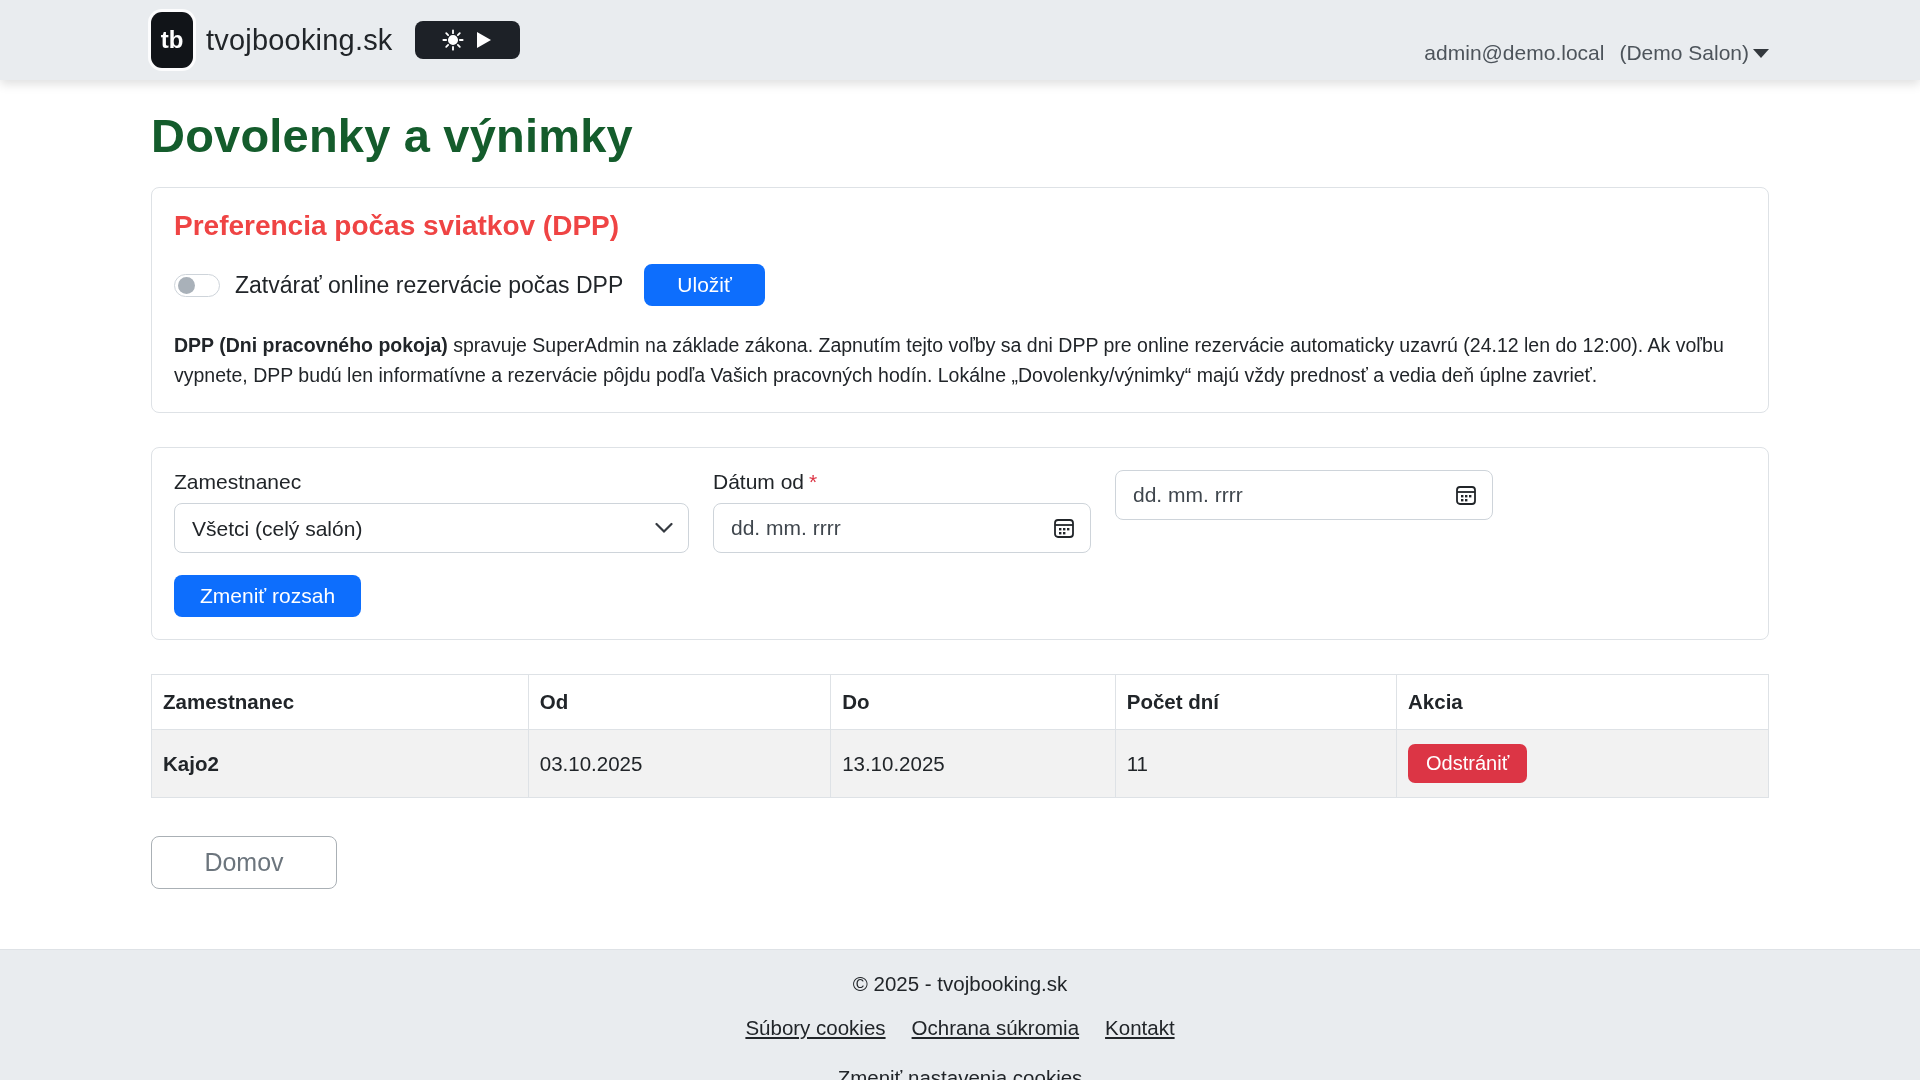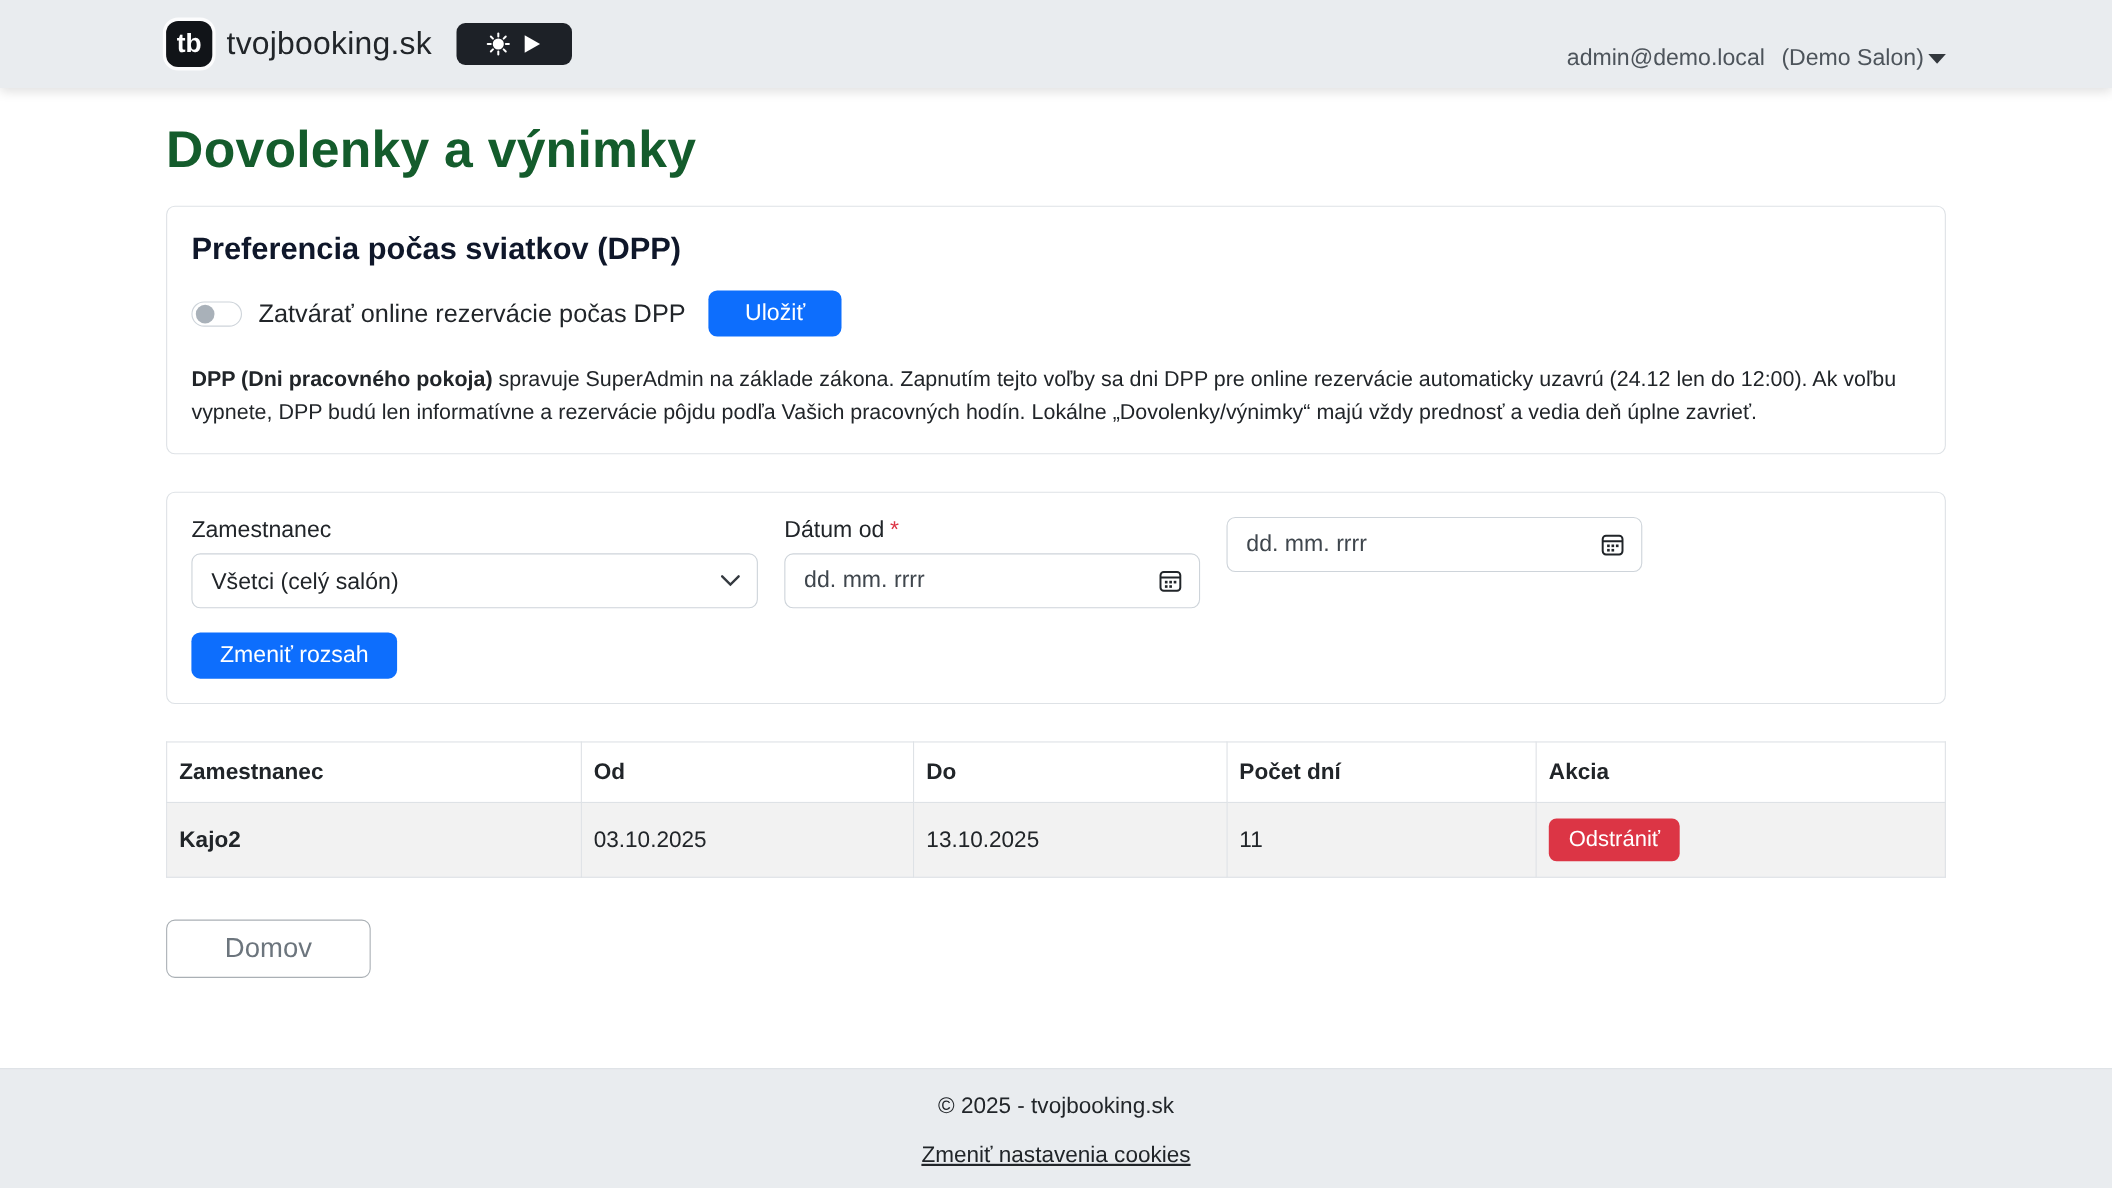--- a/index.html
+++ b/index.html
@@ -19,21 +19,21 @@
   .navbar {
     background: #e9ecef;
     height: 80px;
     box-shadow: 0 4px 10px rgba(0,0,0,0.13);
     position: relative;
     z-index: 5;
   }
   .navbar .container { height: 100%; display: flex; align-items: center; }
   .brand { display: flex; align-items: center; gap: 13px; cursor: pointer; text-decoration: none; color: #212529; }
   .brand-logo {
-    width: 42px; height: 42px; background: #111418; border-radius: 11px;
+    width: 42px; height: 56px; background: #111418; border-radius: 11px;
     color: #fff; font-weight: 700; font-size: 24px;
     display: flex; align-items: center; justify-content: center;
     box-shadow: 0 0 0 3px rgba(255,255,255,0.85);
   }
   .brand-name { font-size: 29px; font-weight: 400; letter-spacing: 0.2px; }
   .theme-btn {
     margin-left: 22px; background: #1d2127; border: none; border-radius: 8px;
     height: 38px; padding: 0 27px; display: flex; align-items: center; gap: 9px; cursor: pointer;
   }
   .navbar-right { margin-left: auto; display: flex; align-items: center; gap: 15px; color: #4d545b; font-size: 21px; margin-top: 26px; }
@@ -44,21 +44,21 @@
   }
 
   
   main { flex: 1 1 auto; padding-top: 16px; padding-bottom: 60px; }
   h1.page-title { color: #145c2c; font-size: 47px; font-weight: 700; margin: 12px 0 24px; letter-spacing: 0.2px; }
 
   .card {
     border: 1px solid #dee2e6; border-radius: 8px; background: #fff;
     padding: 22px 22px; margin-bottom: 34px;
   }
-  .card h2 { color: #0f172a; font-size: 28px; font-weight: 700; margin-bottom: 22px; }
+  .card h2 { color: #ef4444; font-size: 28px; font-weight: 700; margin-bottom: 22px; }
 
   .toggle-row { display: flex; align-items: center; }
   .switch {
     width: 46px; height: 23px; border: 1px solid #ced4da; border-radius: 23px;
     background: #fff; position: relative; margin-right: 15px; cursor: pointer; flex: 0 0 auto;
   }
   .switch .knob {
     position: absolute; left: 3px; top: 2px; width: 17px; height: 17px;
     border-radius: 50%; background: #a9b1b9;
   }
@@ -258,14 +258,19 @@
         </tr>
       </tbody>
     </table>
 
     <button class="btn btn-outline">Domov</button>
   </div>
 </main>
 
 <footer>
   <div class="footer-copy">© 2025 - tvojbooking.sk</div>
+  <div class="footer-links">
+    <a>Súbory cookies</a>
+    <a>Ochrana súkromia</a>
+    <a>Kontakt</a>
+  </div>
   <div><a>Zmeniť nastavenia cookies</a></div>
 </footer>
 
 </body></html>

